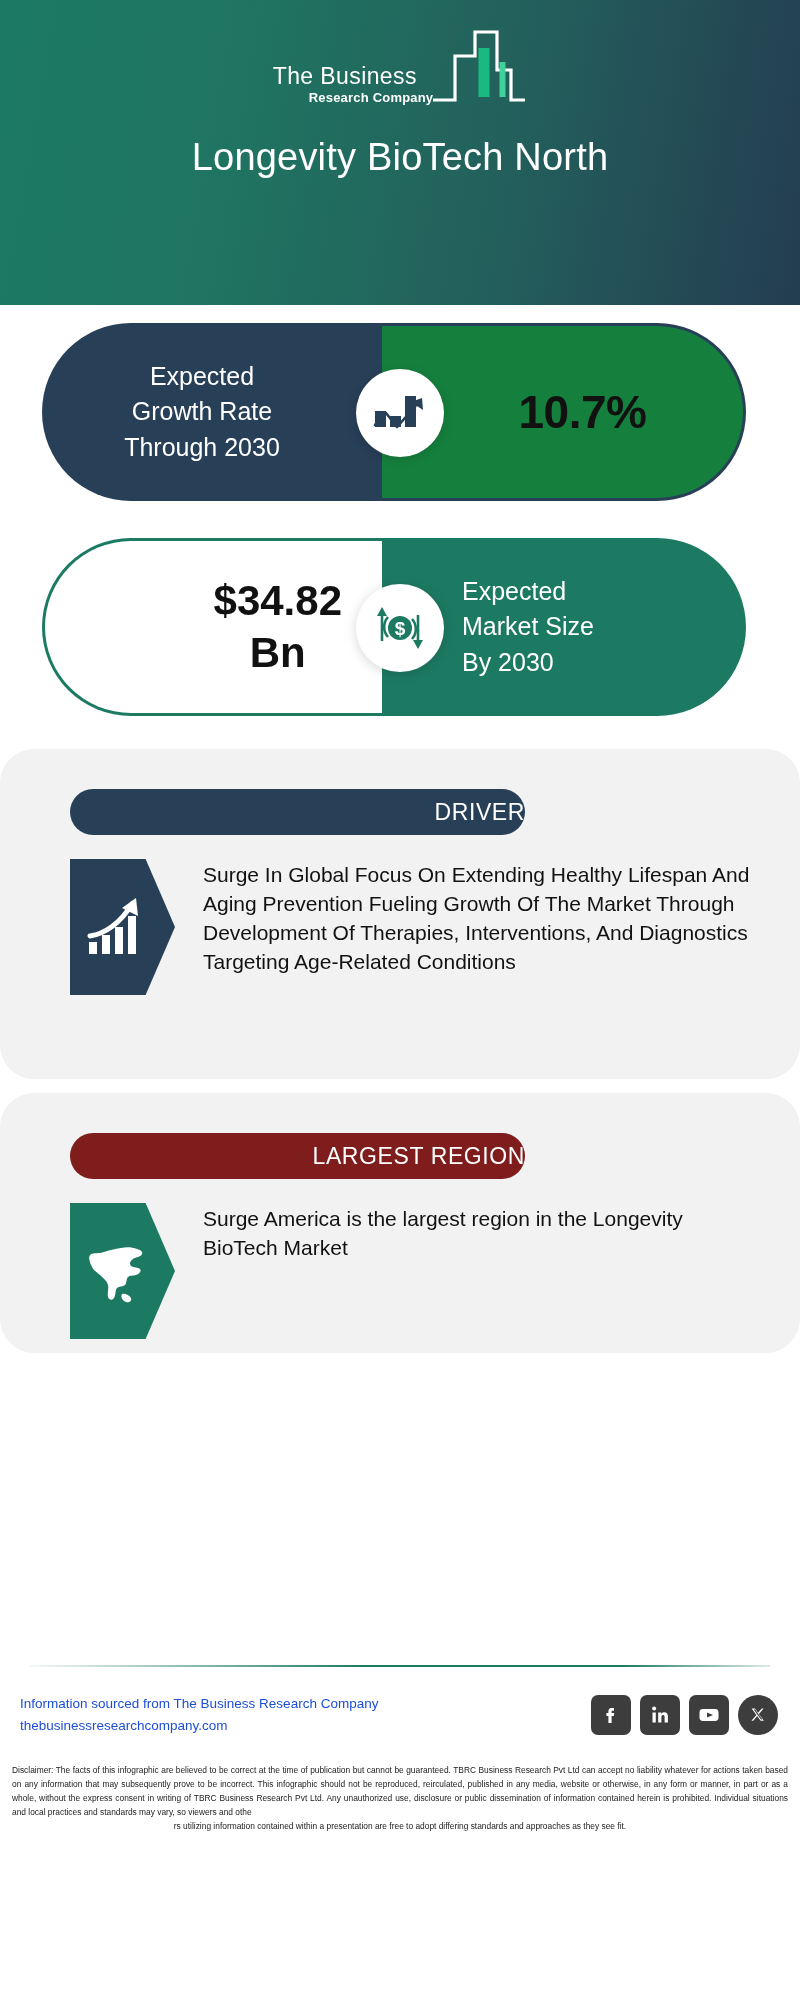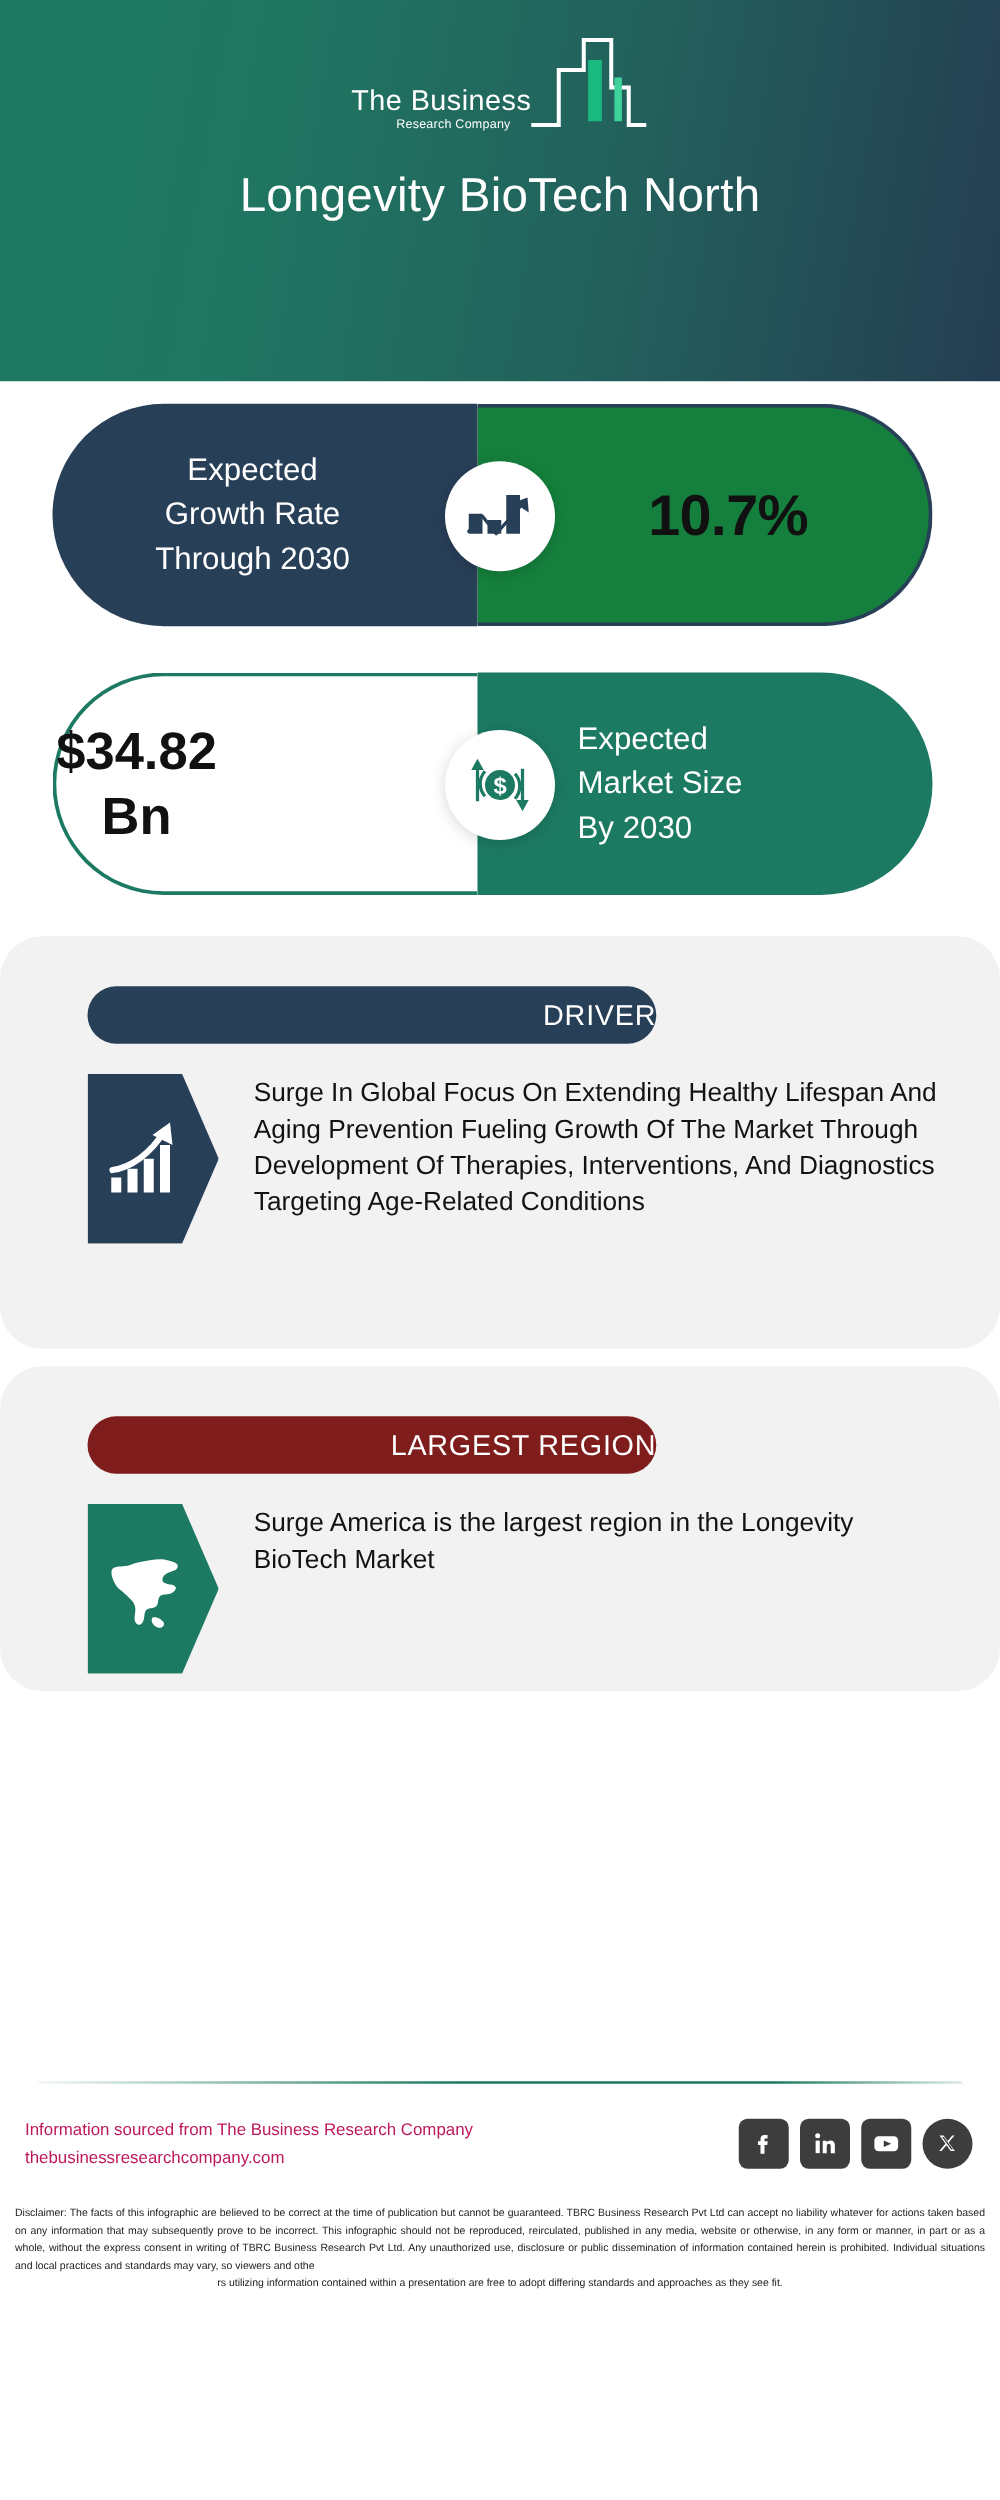--- a/index.html
+++ b/index.html
@@ -39,23 +39,23 @@
     padding-bottom: 8px;
   }
   .logo-line1 {
     color: #ffffff;
     font-size: 23px;
     letter-spacing: 0.4px;
     font-weight: 400;
   }
   .logo-line2 {
     color: #ffffff;
-    font-size: 10px;
+    font-size: 13px;
     letter-spacing: 0.2px;
-    font-weight: 400;
+    font-weight: 700;
     margin-top: 3px;
     margin-left: 36px;
   }
 
   .logo-mark { margin-left: -2px; margin-bottom: 4px; }
 
   .header-title {
     position: absolute;
     top: 136px;
     width: 800px;
@@ -124,21 +124,21 @@
     left: 42px;
     top: 18px;
     width: 340px;
     height: 178px;
     background: #ffffff;
     border: 3px solid #1d7a62;
     border-right: none;
     border-radius: 90px 0 0 90px;
     display: flex;
     align-items: center;
-    justify-content: flex-start;
+    justify-content: flex-end;
     z-index: 1;
   }
   .ms-value {
     color: #111111;
     font-size: 42px;
     font-weight: bold;
     line-height: 1.25;
     text-align: center;
     padding-right: 40px;
   }
@@ -254,21 +254,21 @@
   }
 
   .footer-main {
     display: flex;
     align-items: center;
     justify-content: space-between;
     padding: 26px 22px 0 20px;
   }
 
   .footer-source {
-    color: #be185d;
+    color: #1d4ed8;
     font-size: 13.5px;
     line-height: 1.62;
   }
 
   .social-row { display: flex; gap: 9px; align-items: center; }
   .social-chip {
     width: 40px;
     height: 40px;
     border-radius: 7px;
     background: #3d3d3d;

